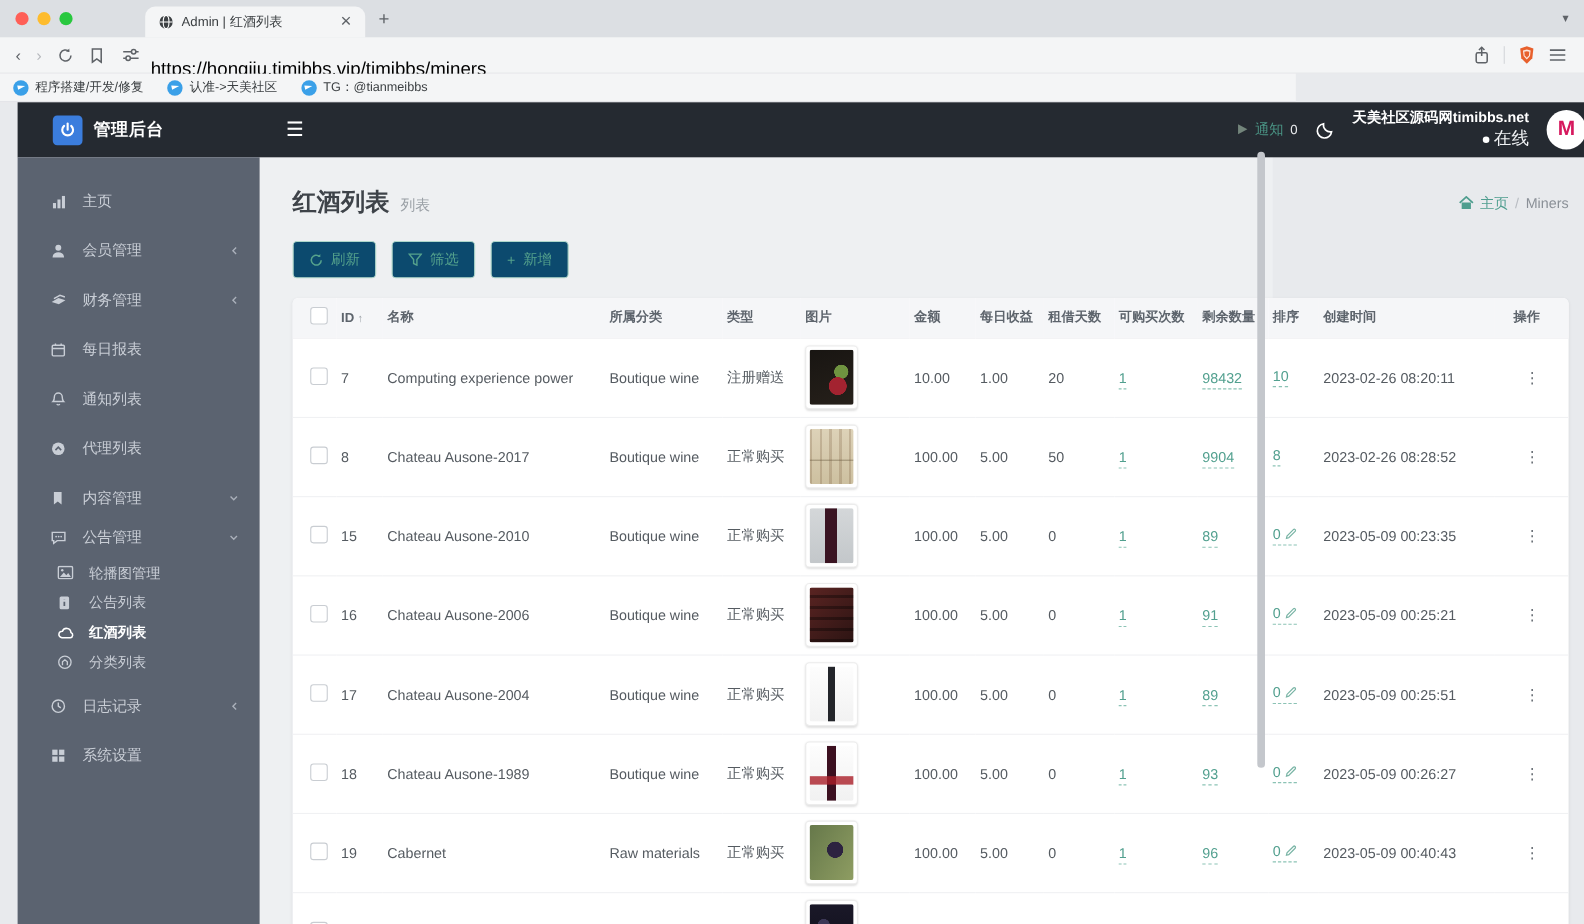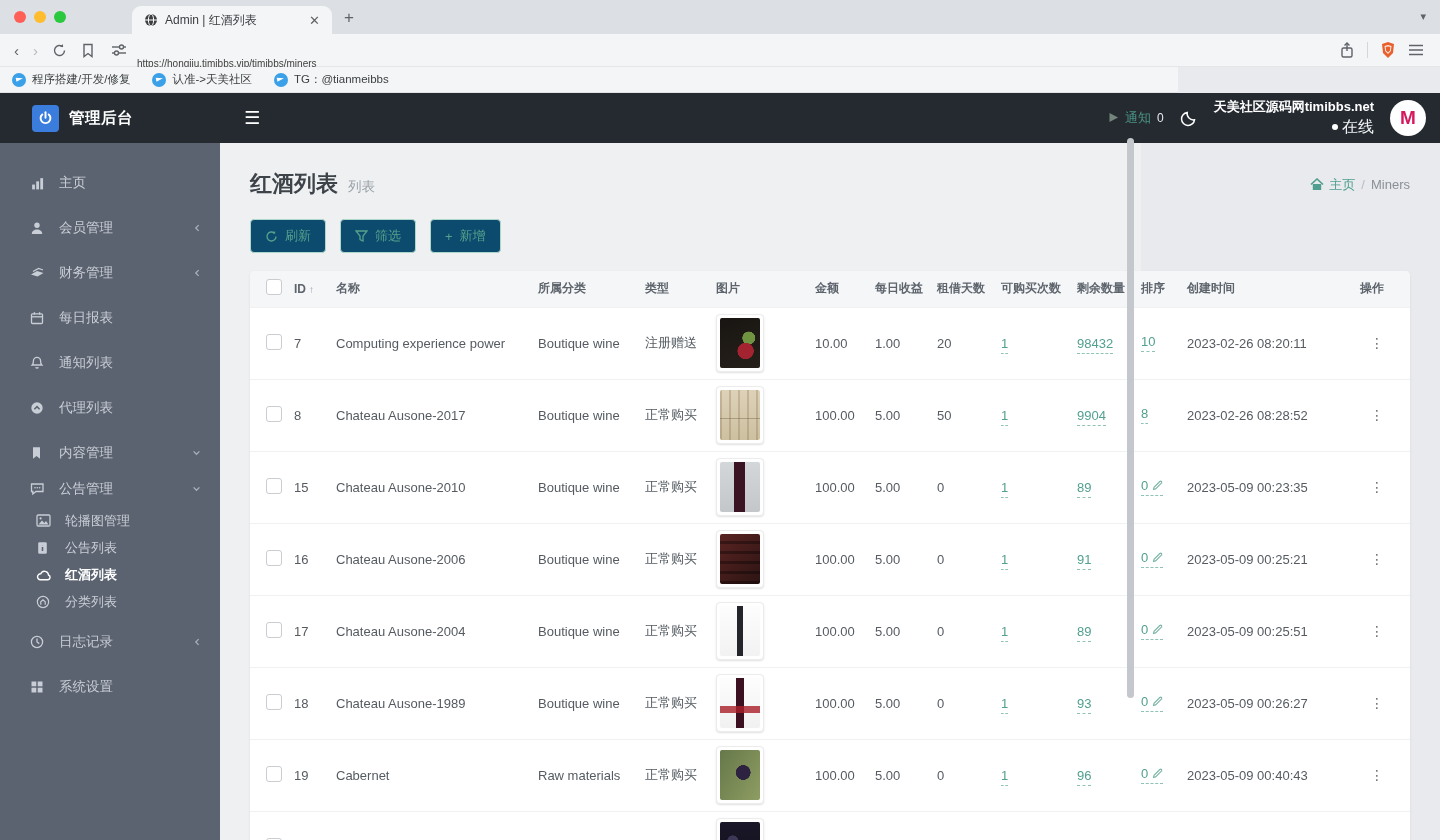--- a/index.html
+++ b/index.html
@@ -19,34 +19,34 @@
   .tab .tab-title { flex:1; white-space:nowrap; overflow:hidden; }
   .tab .tab-close { font-size:13px; color:#5f6368; padding:0 4px; cursor:default; }
   .newtab-btn { font-size:17px; color:#5f6368; margin-left:12px; position:relative; top:1px; }
   .tab-strip-chevron { position:absolute; right:14px; top:10px; font-size:11px; color:#5f6368; }
 
   .urlbar { position:absolute; left:0; top:34px; width:1440px; height:33px;
     background:#f4f5f6; display:flex; align-items:center; border-bottom:1px solid #e4e6e8; }
   .nav-ic { color:#5f6368; font-size:15px; margin-left:14px; }
   .nav-ic.dim { color:#b6b9bd; }
   .url-proto-ic { margin-left:16px; }
-  .url-text { font-size:10px; color:#404040; margin-left:10px; flex:1;margin-top:26px; }
+  .url-text { font-size:17px; color:#000000; margin-left:10px; flex:1;margin-top:26px; }
   .chrome-right { display:flex; align-items:center; gap:12px; margin-right:16px; }
   .chrome-sep { width:1px; height:16px; background:#d4d6d9; }
 
   .bookmarksbar { position:absolute; left:0; top:67px; width:1178px; height:26px;
     background:#f4f5f6; display:flex; align-items:center; gap:22px; padding-left:12px;
     border-bottom:1px solid #e0e2e5; }
   .bm { display:flex; align-items:center; gap:6px; font-size:11.5px; color:#3c4043; }
   .bm-fav { width:14px; height:14px; border-radius:50%; background:#3aa0e8; position:relative; flex:none; }
   .bm-fav::after { content:""; position:absolute; left:3.5px; top:4.5px; border-left:7px solid #fff;
     border-top:2.5px solid transparent; border-bottom:2.5px solid transparent; transform:rotate(-12deg); }
 
   
-  .app { position:absolute; left:0; top:93px; width:1141px; height:747px; background:#eef0f2; }
+  .app { position:absolute; left:16px; top:93px; width:1141px; height:747px; background:#eef0f2; }
   .navbar { position:absolute; left:0; top:0; width:1440px; height:50px; background:#252a31;
     display:flex; align-items:center; }
   .brand { width:220px; display:flex; align-items:center; padding-left:32px; gap:10px; }
   .brand-logo { width:27px; height:27px; background:#3b7ddd; border-radius:4px;
     display:flex; align-items:center; justify-content:center; }
   .brand-name { color:#fff; font-size:15.5px; font-weight:700; letter-spacing:.5px; }
   .burger { color:#fff; font-size:18px; margin-left:24px; line-height:1; }
   .nav-right { margin-left:auto; display:flex; align-items:center; gap:16px; padding-right:14px; }
   .notice { display:flex; align-items:center; gap:6px; font-size:13px; }
   .notice-label { color:#4a9384; }

